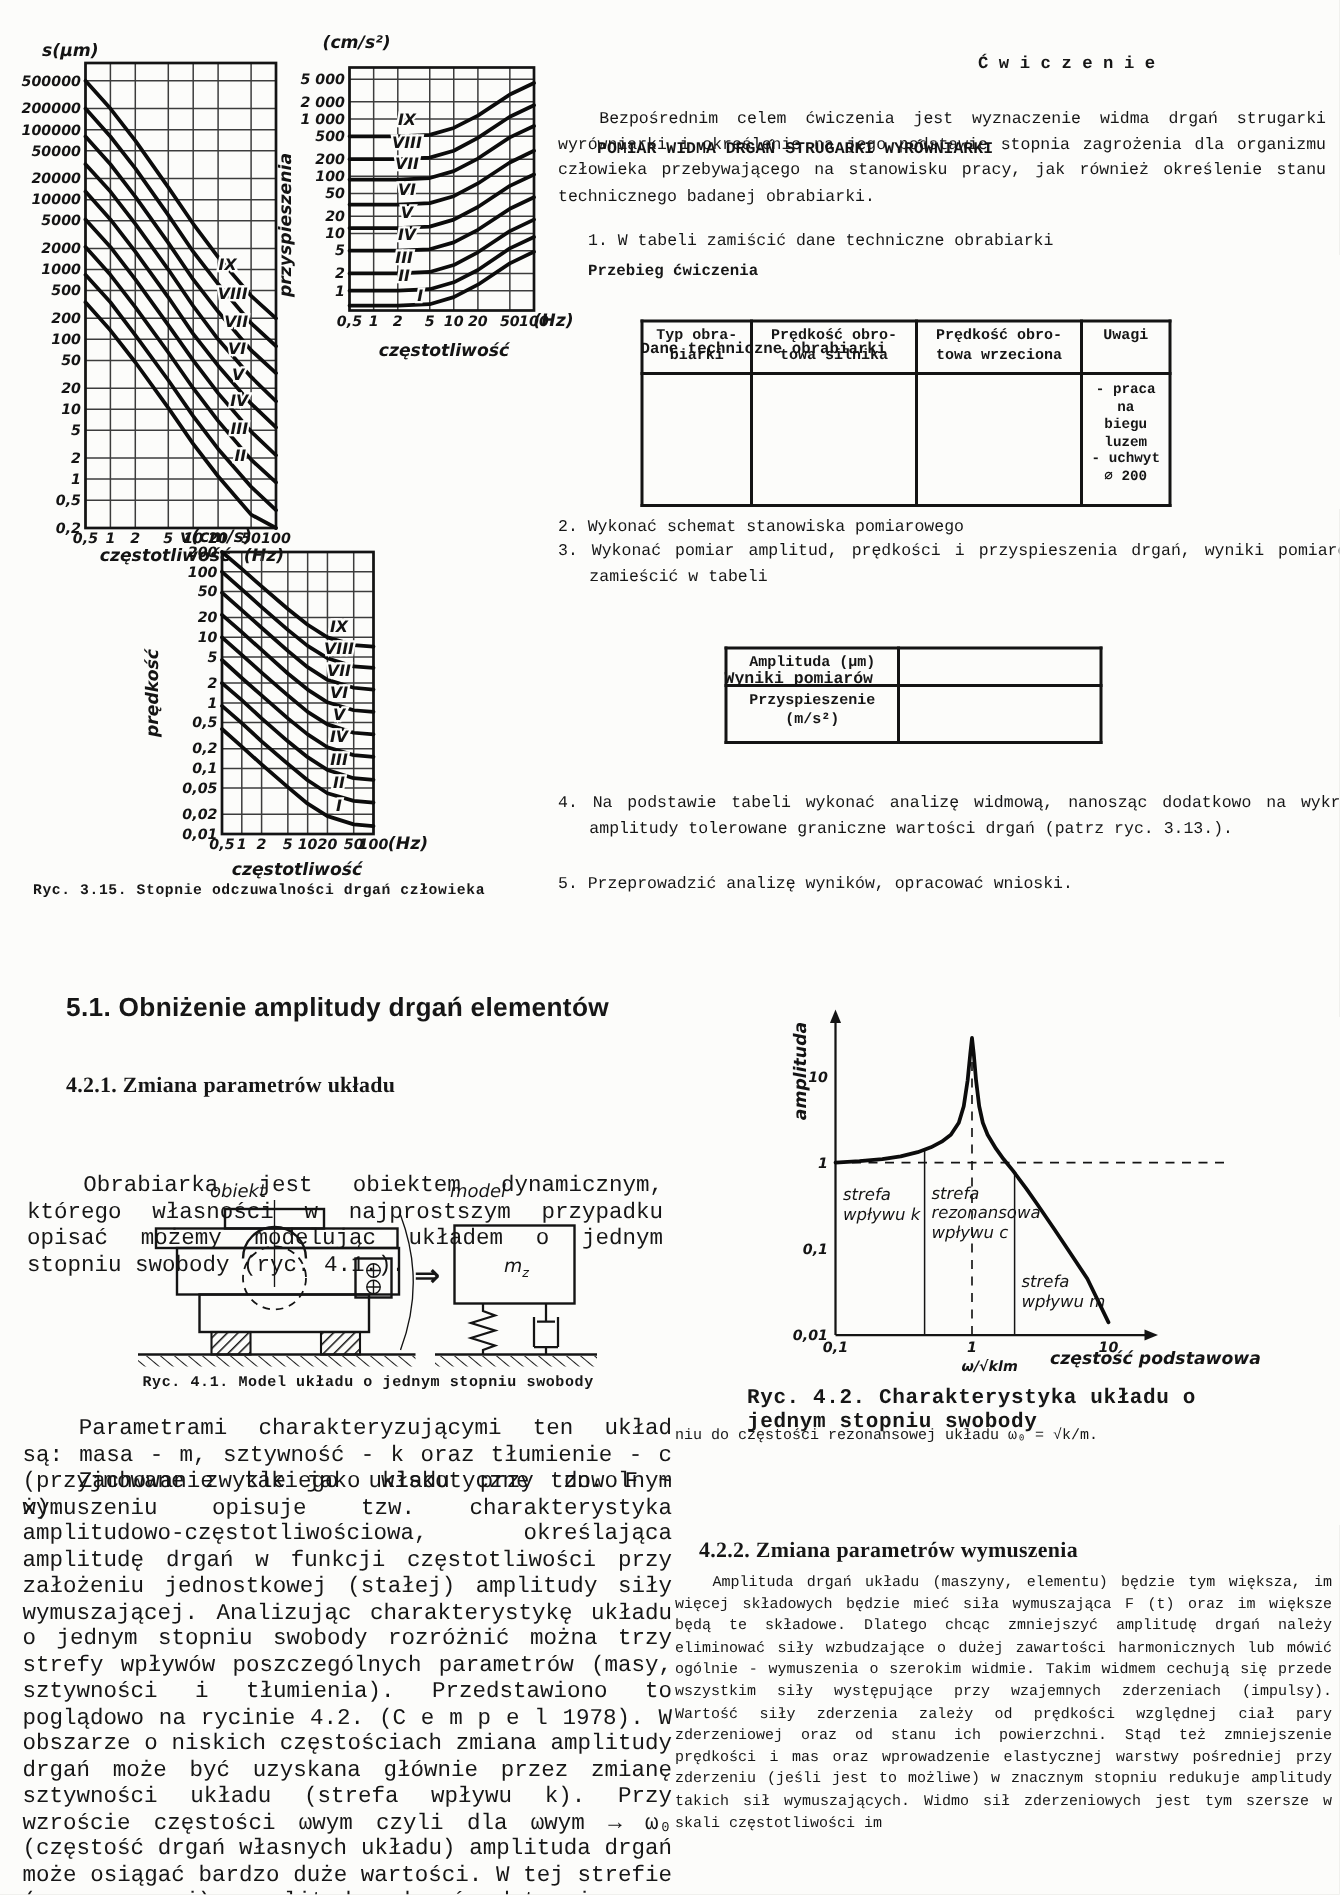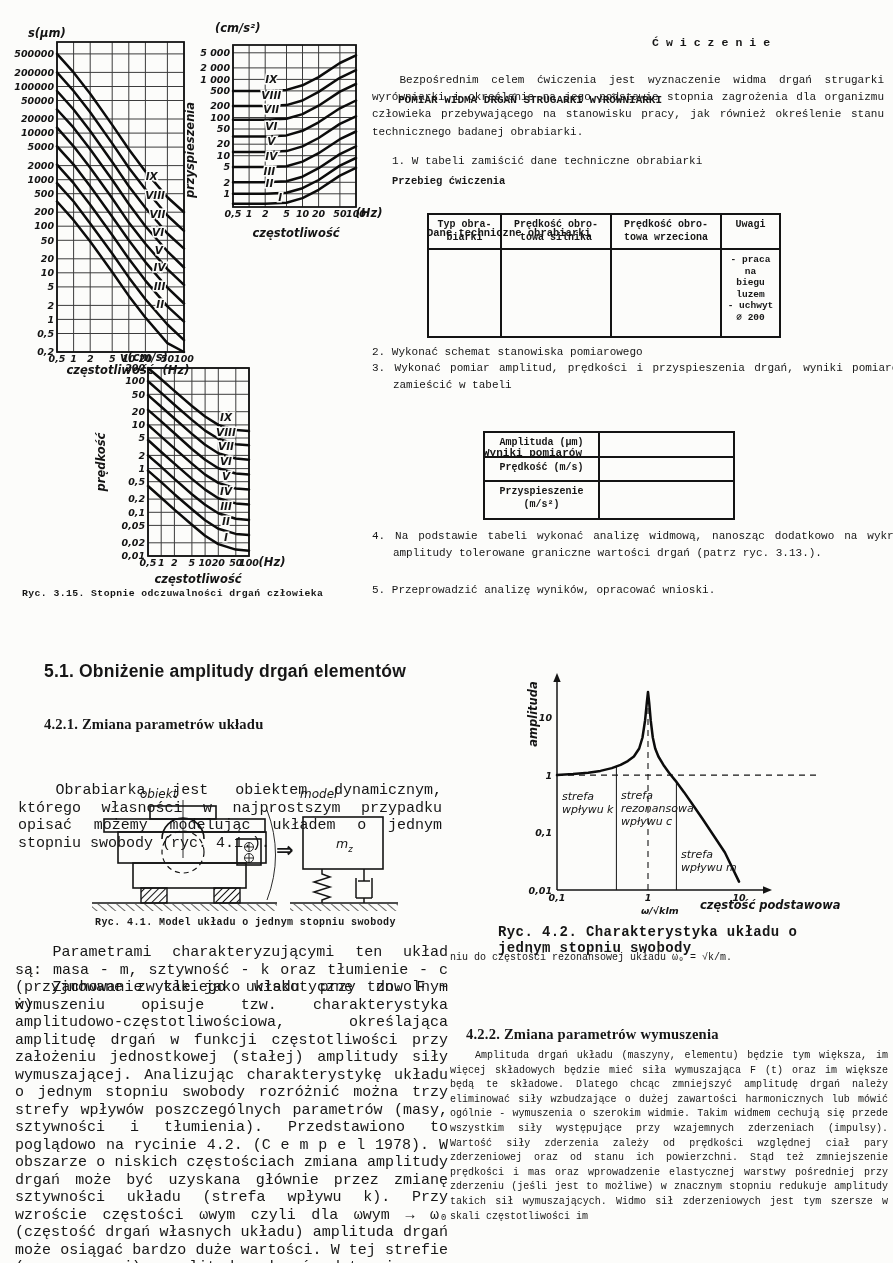--- a/index.html
+++ b/index.html
@@ -312,24 +312,20 @@
     <colgroup>
         <col style="width:115px">
         <col style="width:135px">
       </colgroup>
     <tbody>
         <tr>
       <td style="height:15px">Amplituda (μm)</td>
       <td></td>
     </tr>
     <tr>
-      <td style="height:14px">Prędkość (m/s)</td>
-      <td></td>
-    </tr>
-    <tr>
       <td style="height:28px">Przyspieszenie
 (m/s²)</td>
       <td></td>
     </tr>
   </tbody>
     </table>
 
   <div class="abs tw hang" style="left:372px;top:528px;width:514px">4. Na podstawie tabeli wykonać analizę widmową, nanosząc dodatkowo na wykres amplitudy tolerowane graniczne wartości drgań (patrz ryc. 3.13.).</div>
   <div class="abs tw hang" style="left:372px;top:582px;width:514px">5. Przeprowadzić analizę wyników, opracować wnioski.</div>
 

